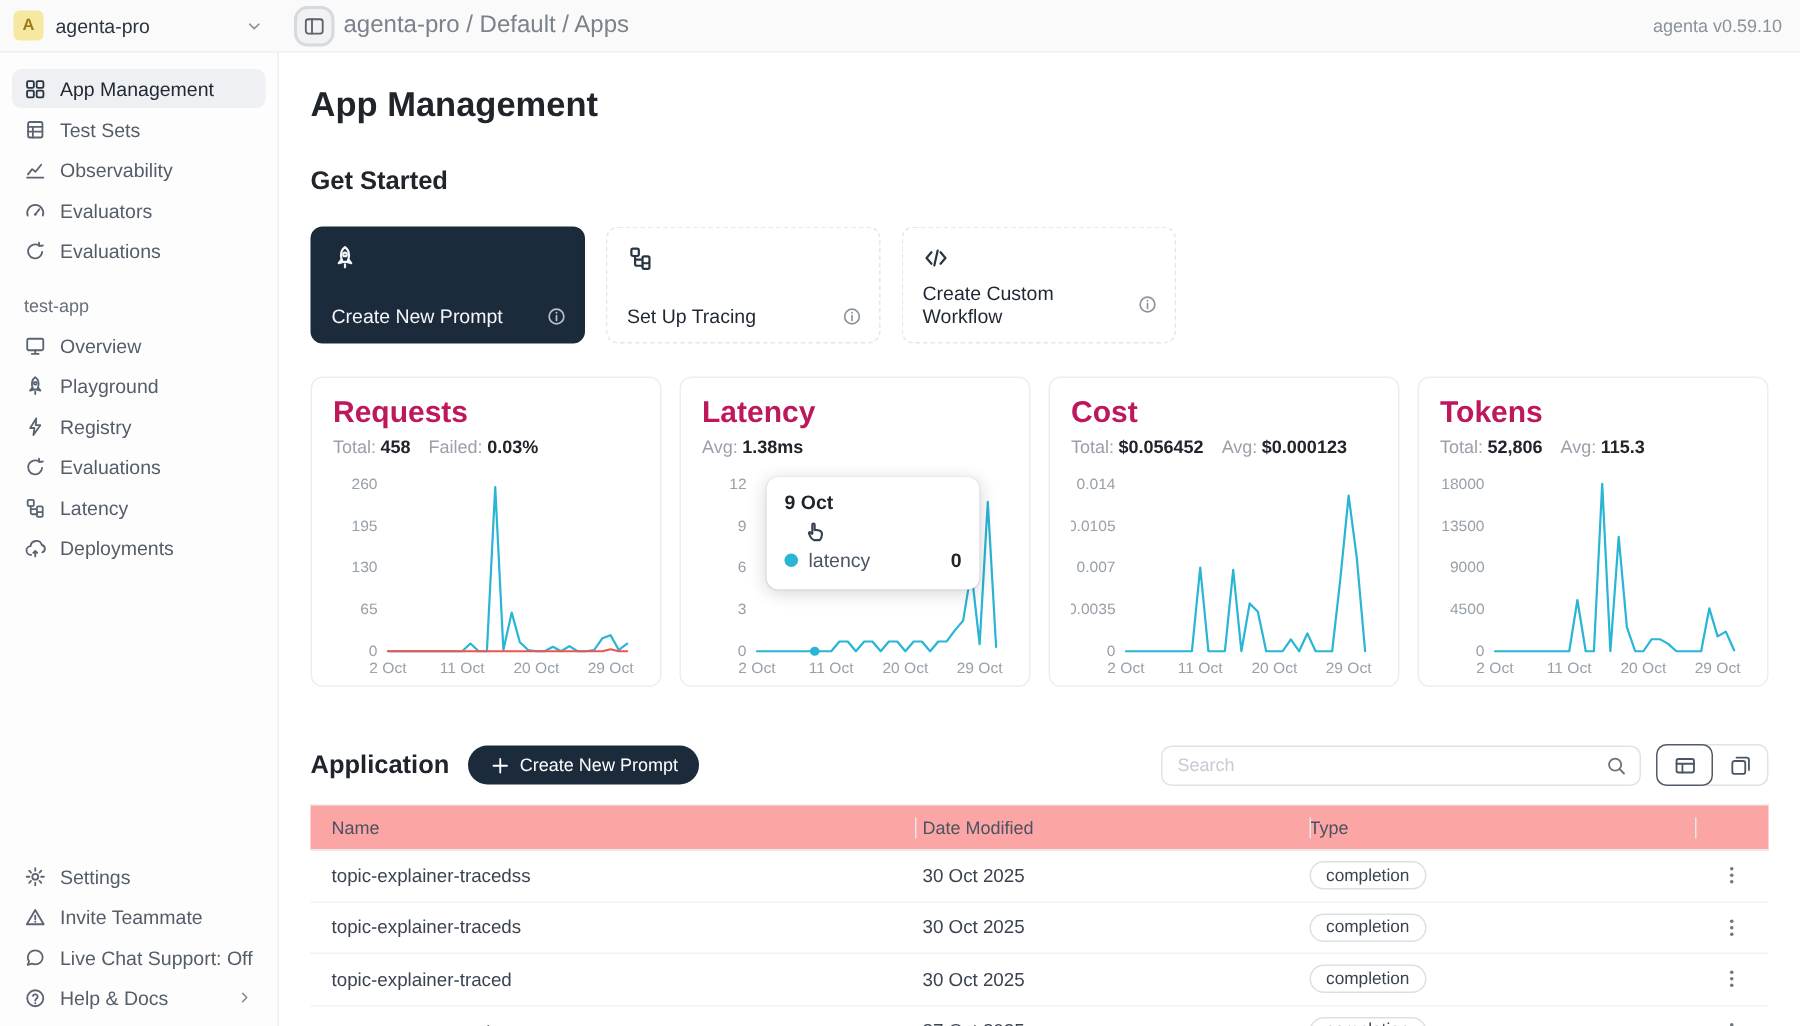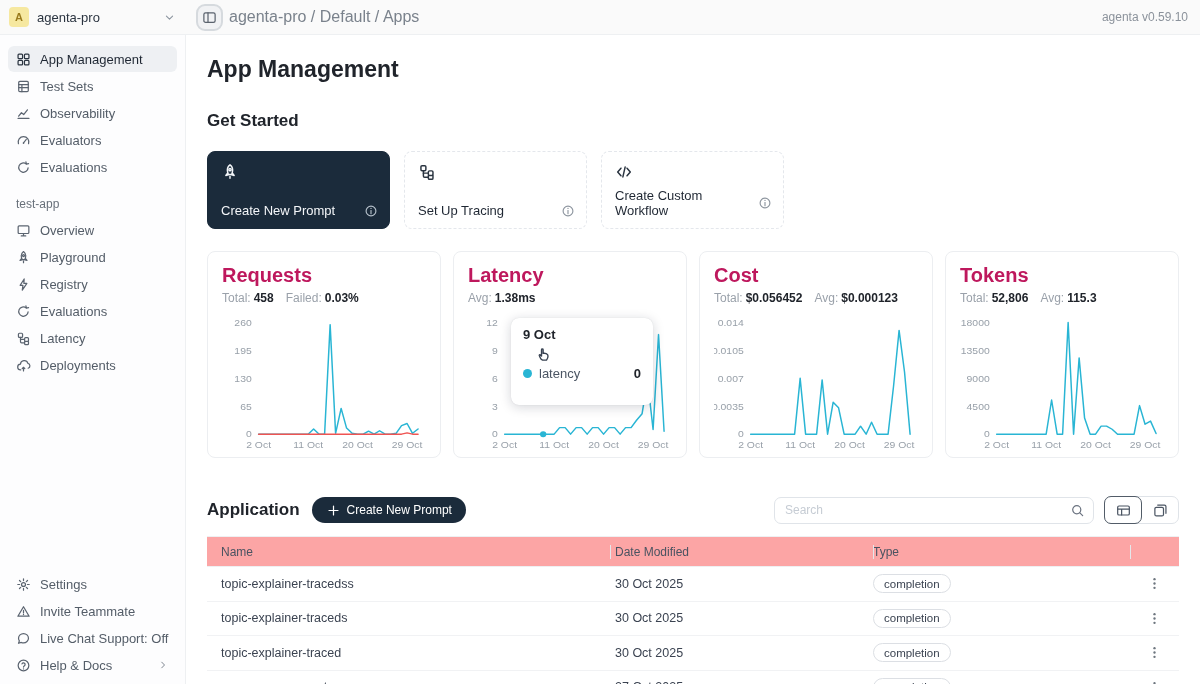--- a/index.html
+++ b/index.html
@@ -55,21 +55,21 @@
   
   .charts-row{margin-top:22px;display:flex;gap:12px;}
   .chart-card{flex:1;height:207px;box-sizing:border-box;border:1px solid #eceef1;border-radius:8px;
     background:#fff;padding:12px 14px;position:relative;}
   .chart-title{font-size:20px;font-weight:700;color:#be185d;}
   .chart-stats{margin-top:4px;font-size:12px;color:#9aa1aa;display:flex;gap:12px;white-space:nowrap;}
   .chart-stats b{color:#20242b;font-weight:700;margin-left:3px;}
   svg.chart{margin-top:8px;}
   svg.chart text{font-family:"Liberation Sans",sans-serif;font-size:10.5px;fill:#98a0a9;}
   .chart-tooltip{position:absolute;left:57px;top:66px;width:118px;background:#fff;border-radius:8px;
-    box-shadow:0 2px 12px rgba(15,23,42,.18), 0 0 1px rgba(15,23,42,.15);padding:9px 12px 24px;z-index:3;}
+    box-shadow:0 2px 12px rgba(15,23,42,.18), 0 0 1px rgba(15,23,42,.15);padding:9px 12px 12px;z-index:3;}
   .tt-date{font-size:13px;font-weight:600;color:#20242b;}
   .tt-row{margin-top:24px;display:flex;align-items:center;gap:7px;font-size:13px;color:#4b5563;}
   .tt-dot{width:9px;height:9px;border-radius:50%;flex:none;}
   .tt-val{margin-left:auto;font-weight:600;color:#20242b;}
   .tt-cursor{position:absolute;left:25px;top:27px;color:#374151;}
 
   
   .app-header{margin-top:38px;display:flex;align-items:center;}
   .app-header .section-heading{margin:0;}
   .create-btn{margin-left:12px;height:26px;border:none;border-radius:15px;background:#1b2b3b;color:#fff;

